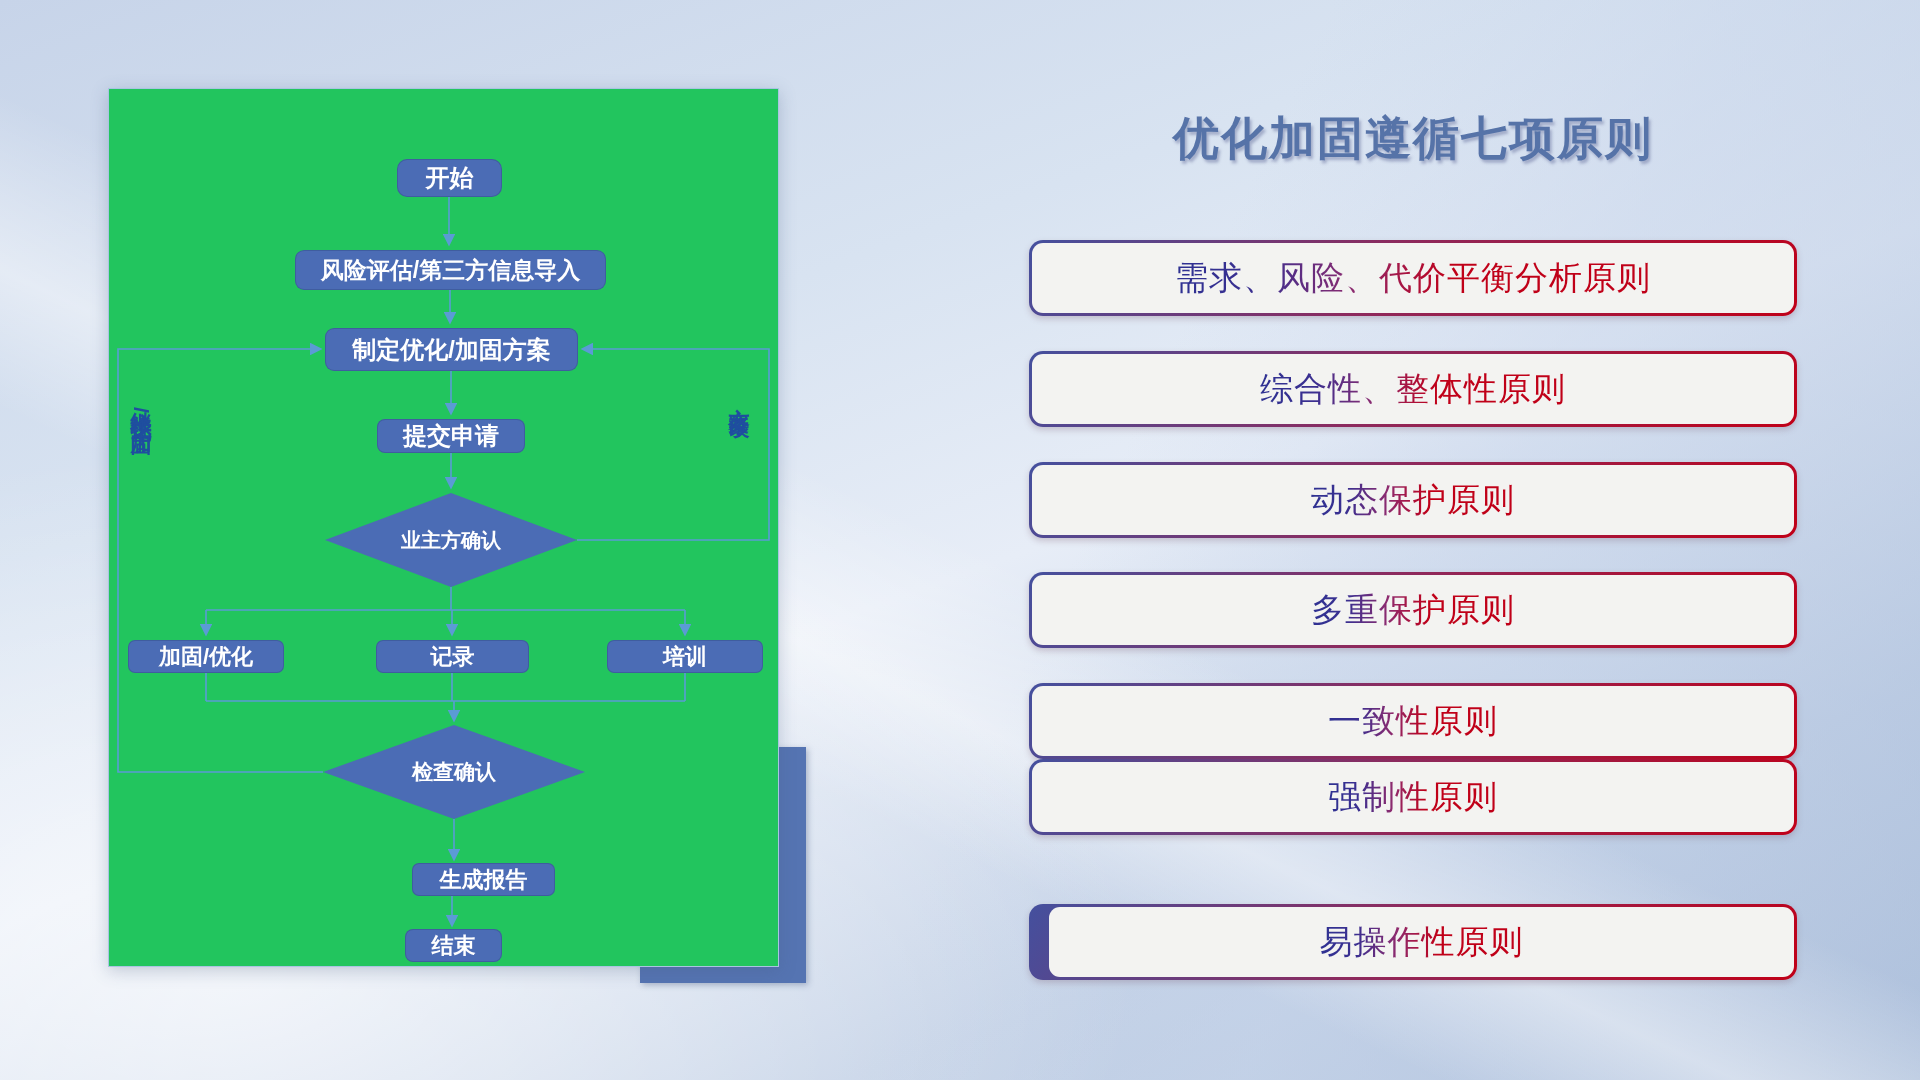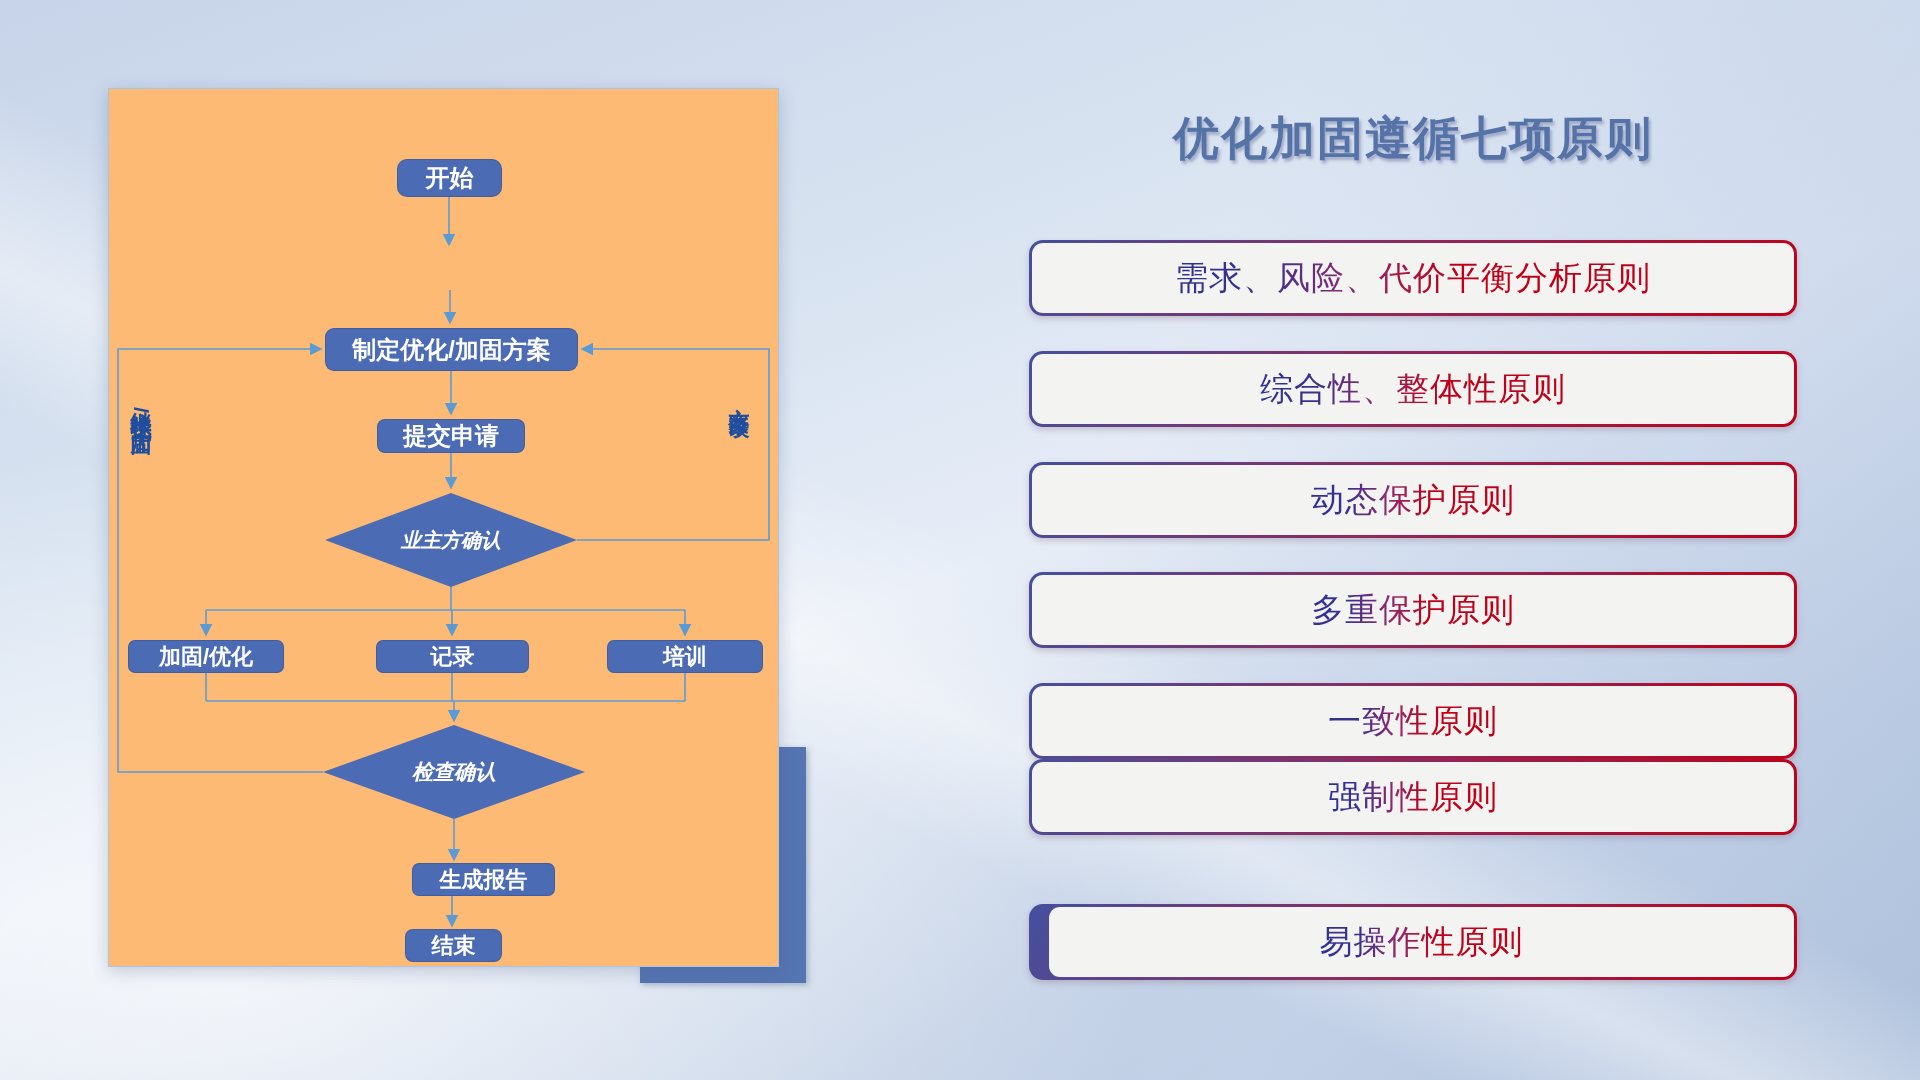--- a/index.html
+++ b/index.html
@@ -14,21 +14,21 @@
     position:relative;
   }
 
   
   .deco-rect {
     position:absolute; left:640px; top:747px; width:166px; height:236px;
     background:#5574b2; box-shadow:2px 2px 6px rgba(60,80,120,0.35);
   }
   .panel {
     position:absolute; left:108px; top:88px; width:671px; height:879px;
-    background:#fdba74; border:1px solid #aac4e2;
+    background:#22c55e; border:1px solid #aac4e2;
     box-shadow:0 4px 16px rgba(70,90,130,0.28);
   }
   .flow-svg { position:absolute; left:0; top:0; width:671px; height:879px; }
 
   .node {
     position:absolute; display:flex; align-items:center; justify-content:center;
     background:#4b6cb5; color:#ffffff; font-weight:bold;
     border:1px solid rgba(28,48,96,0.25);
     text-align:center; line-height:1.05;
   }
@@ -38,21 +38,20 @@
   .n-submit    { left:268px; top:330px; width:148px; height:34px; border-radius:8px;  font-size:24px; }
   .n-strength  { left:19px;  top:551px; width:156px; height:33px; border-radius:7px;  font-size:22px; }
   .n-record    { left:267px; top:551px; width:153px; height:33px; border-radius:7px;  font-size:22px; }
   .n-training  { left:498px; top:551px; width:156px; height:33px; border-radius:7px;  font-size:22px; }
   .n-report    { left:272px; top:774px; width:143px; height:33px; border-radius:7px;  font-size:22px;margin-left:31px; }
   .n-end       { left:296px; top:840px; width:97px;  height:33px; border-radius:8px;  font-size:22px; }
   .diamond {
     position:absolute; display:flex; align-items:center; justify-content:center;
     background:#4b6cb5; color:#fff; font-weight:bold; border:none;
     clip-path:polygon(50% 0, 100% 50%, 50% 100%, 0 50%);
-    font-style:italic;
   }
   .n-confirm { left:216px; top:404px; width:252px; height:94px; font-size:20px; }
   .n-check   { left:214px; top:636px; width:262px; height:94px; font-size:21px; }
 
   .v-label {
     position:absolute; writing-mode:vertical-rl; text-orientation:mixed;
     color:#1f4e9f; font-weight:bold; font-size:21px; letter-spacing:3px; line-height:1;
   }
   .v-left  { left:22px;  top:306px; }
   .v-right { left:620px; top:302px; }
@@ -109,20 +108,21 @@
       <path d="M97,612 L576,612"></path>
       <path d="M345,612 L345,631" marker-end="url(#arrow)"></path>
       <path d="M345,730 L345,770" marker-end="url(#arrow)"></path>
       <path d="M343,807 L343,836" marker-end="url(#arrow)"></path>
       <path d="M214,683 L9,683 L9,260 L211,260" marker-end="url(#arrow)"></path>
       <path d="M468,451 L660,451 L660,260 L474,260" marker-end="url(#arrow)"></path>
     </g>
   </svg>
 
   <div class="node n-start">开始</div>
+  <div class="node n-risk">风险评估/第三方信息导入</div>
   <div class="node n-plan">制定优化/加固方案</div>
   <div class="node n-submit">提交申请</div>
   <div class="diamond n-confirm">业主方确认</div>
   <div class="node n-strength">加固/优化</div>
   <div class="node n-record">记录</div>
   <div class="node n-training">培训</div>
   <div class="diamond n-check">检查确认</div>
   <div class="node n-report">生成报告</div>
   <div class="node n-end">结束</div>
 

